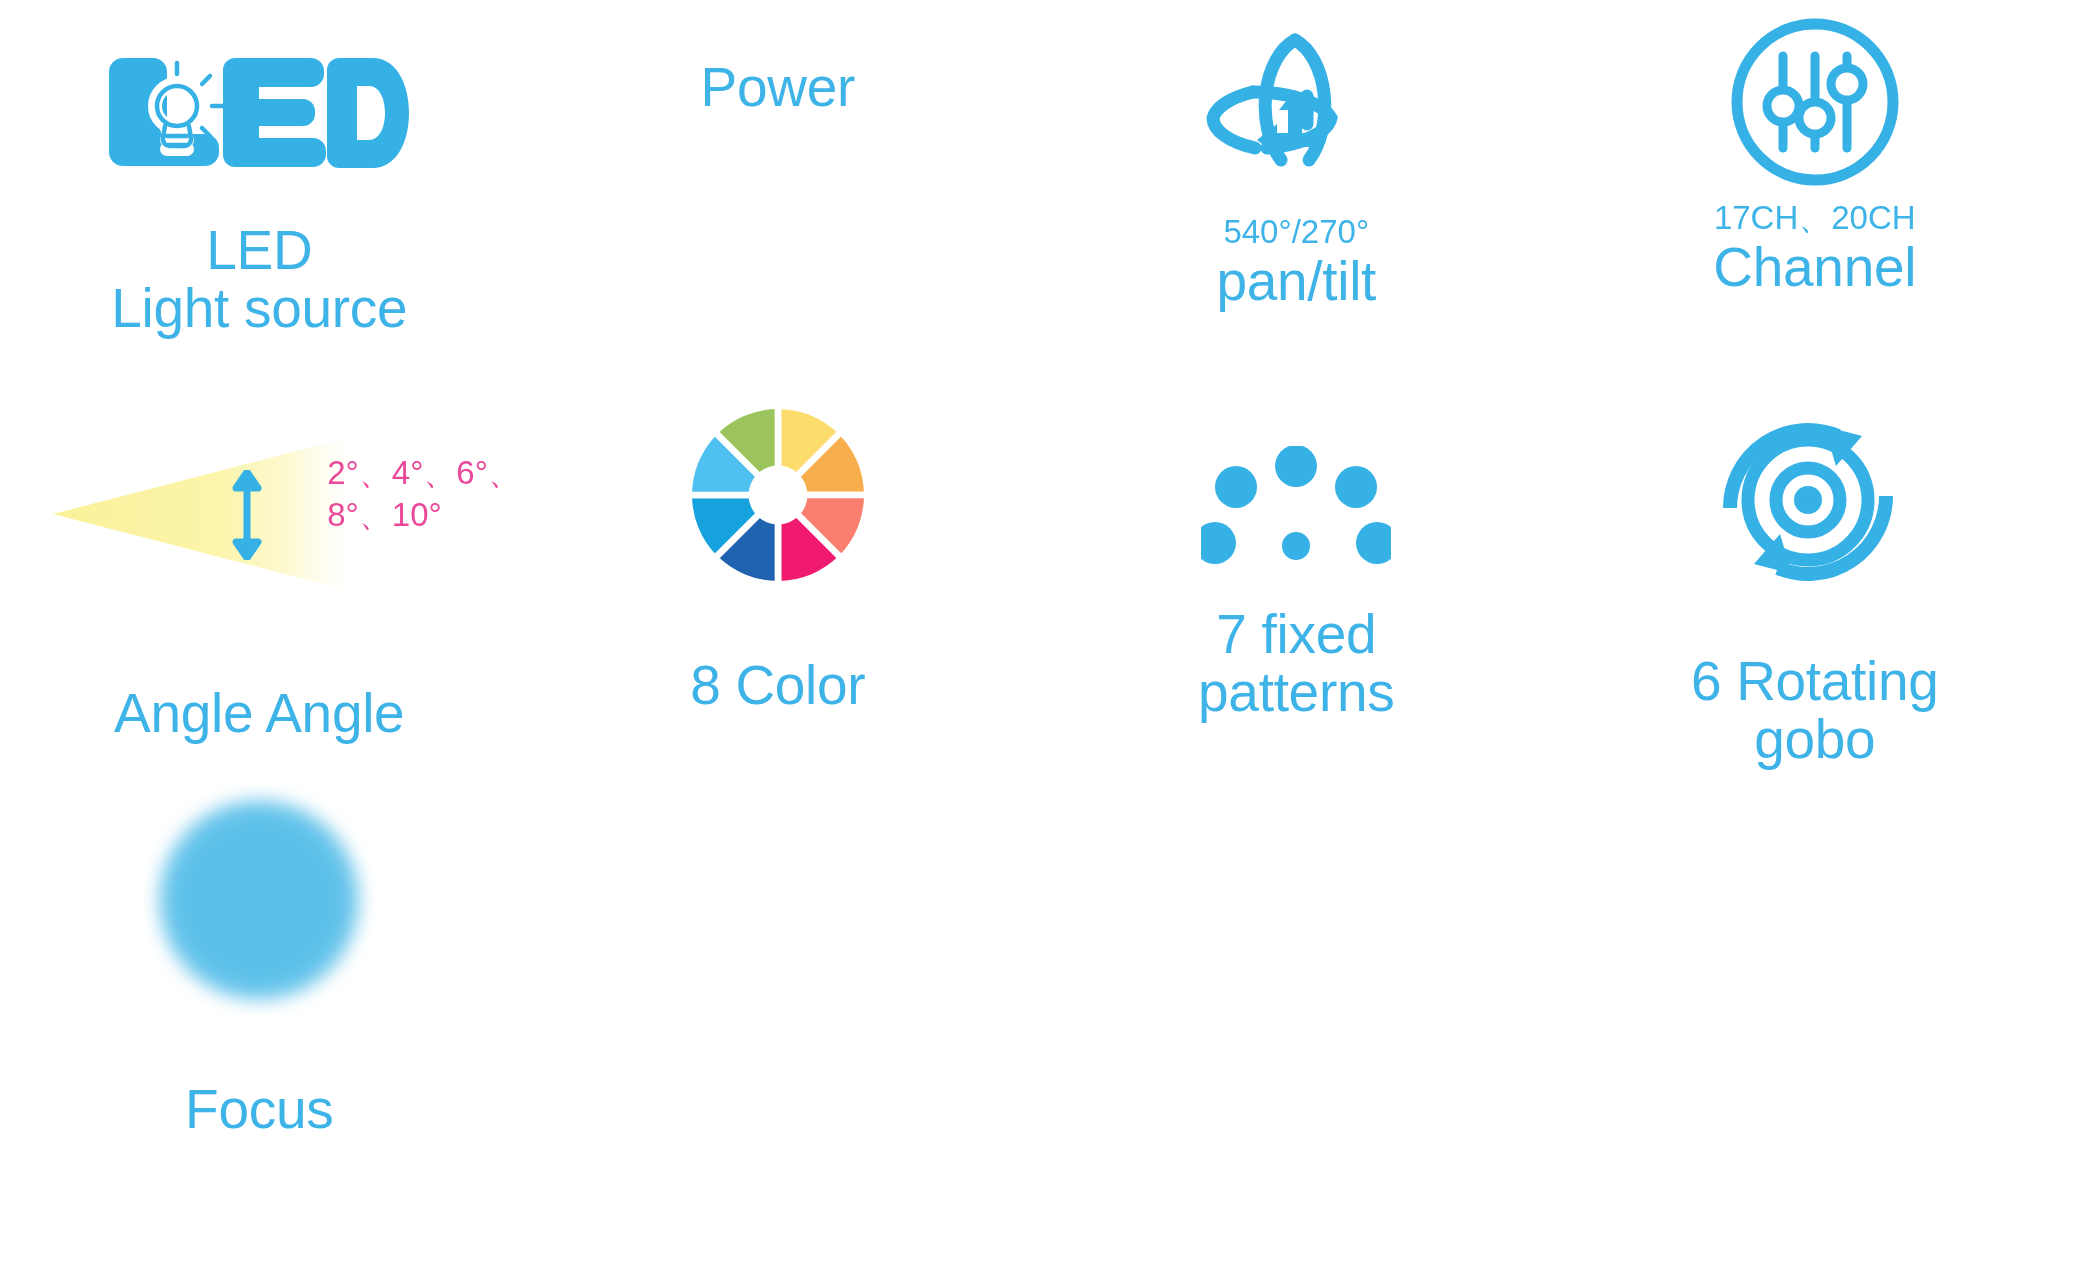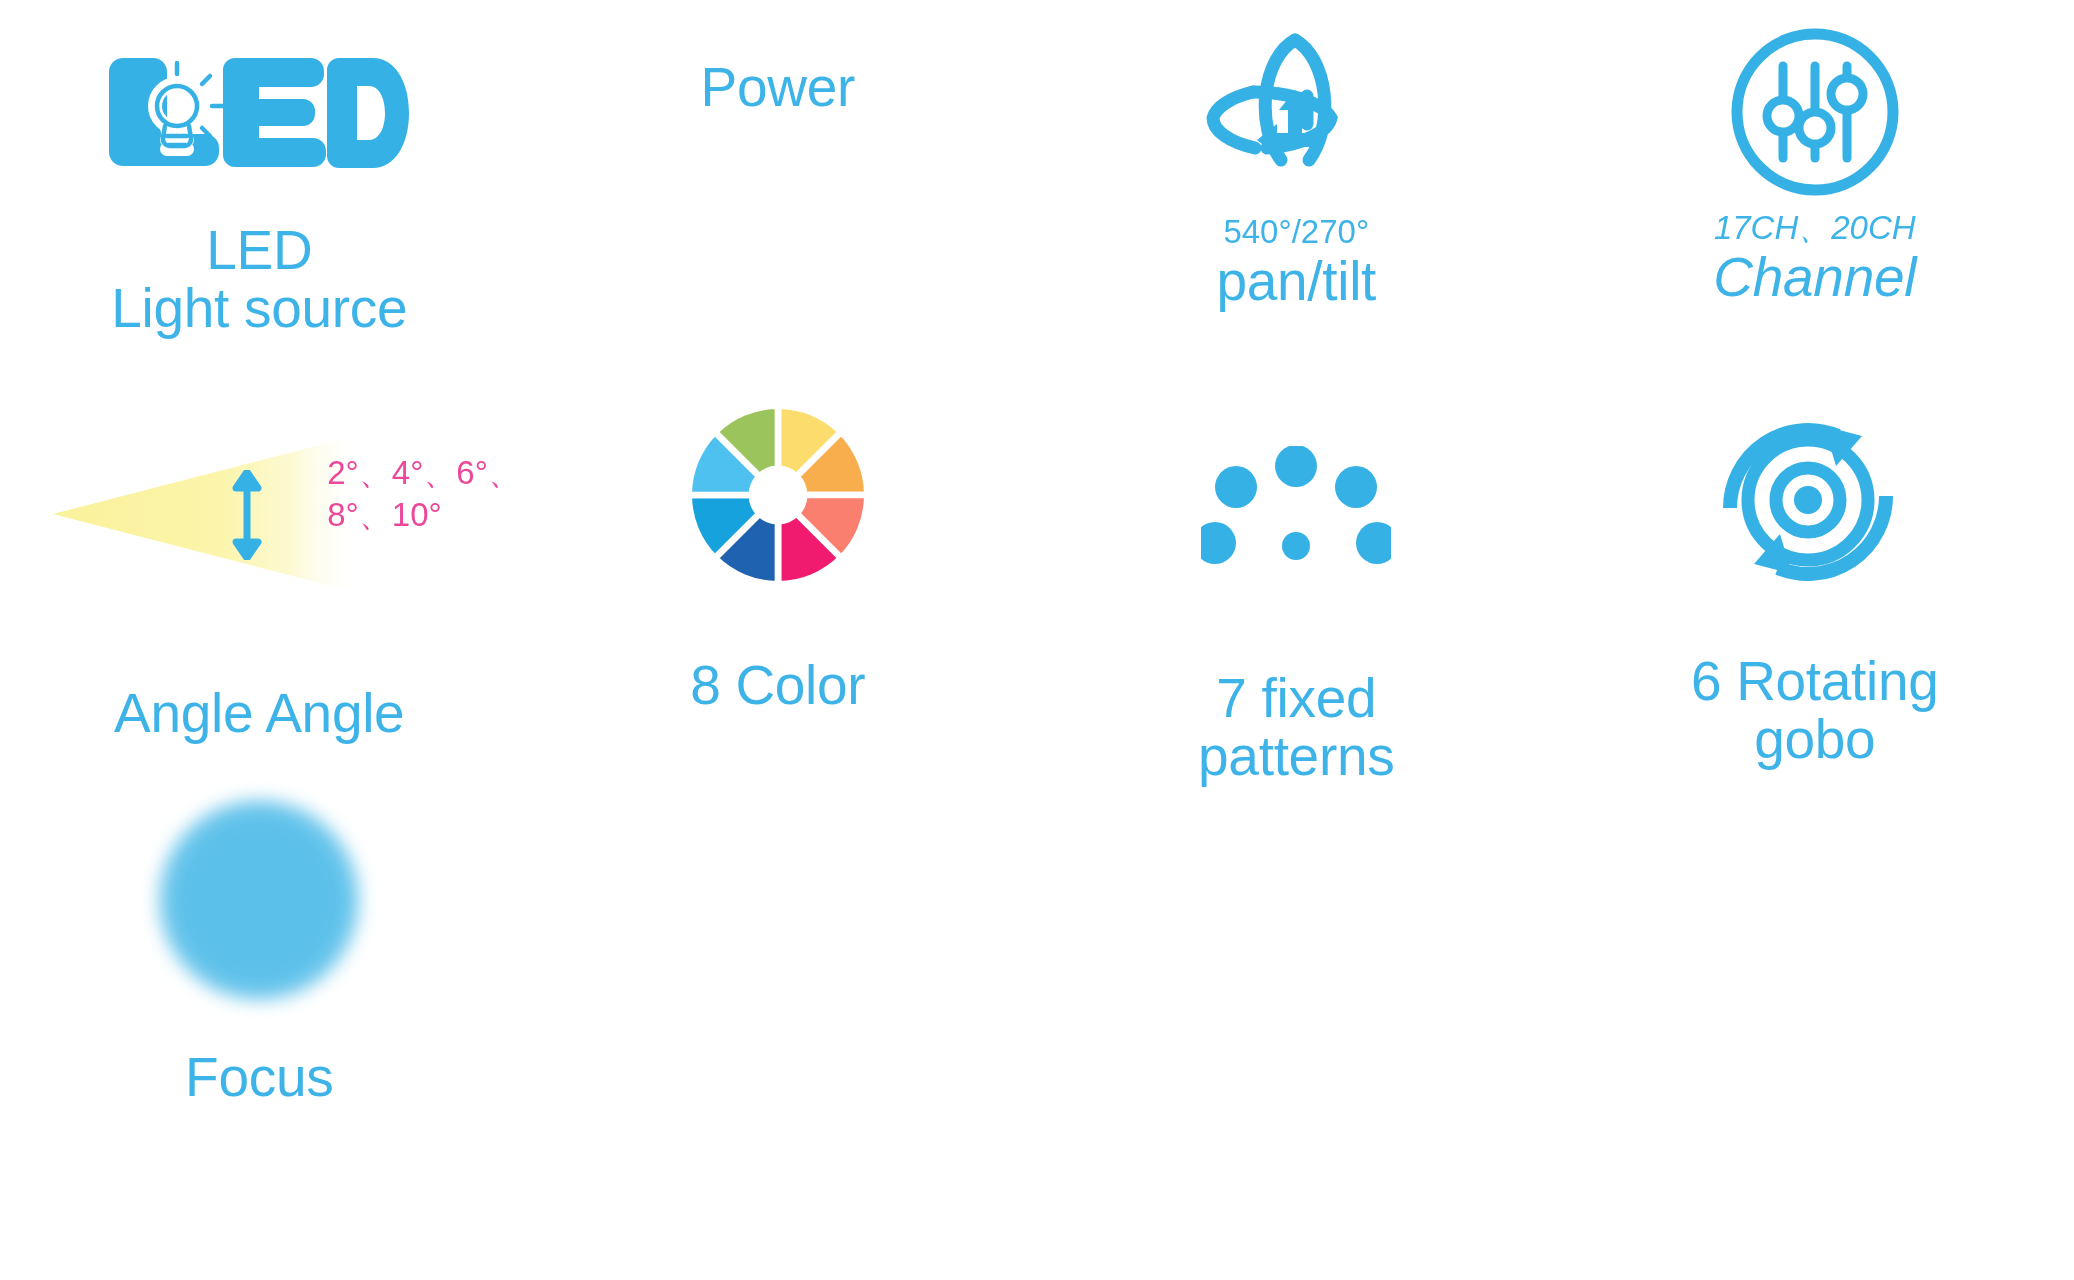--- a/index.html
+++ b/index.html
@@ -57,21 +57,21 @@
     color:#3DB3E8;font-size:40px;letter-spacing:-0.5px;
   }
   .c-power .label{margin-top:22px;}
 
   
   .c-pan{padding-top:18px;}
   .c-pan .sub{margin-top:6px;font-size:33px;text-align:right;}
   .c-pan .label{margin-top:2px;}
 
   
-  .c-ch{padding-top:22px;font-style:italic;}
+  .c-ch{padding-top:12px;}
   .c-ch .sub{margin-top:8px;font-size:33px;}
   .c-ch .label{margin-top:2px;}
 
   
   .c-beam{justify-content:flex-start;padding-top:18px;}
   .beam-wrap{position:relative;width:460px;height:210px;}
   .beam-cone{
     position:absolute;left:22px;top:22px;
     width:310px;height:168px;
   }
@@ -82,28 +82,28 @@
     white-space:nowrap;
   }
   .c-beam .label{margin-top:66px;}
 
   
   .c-color{padding-top:10px;}
   .c-color .label{margin-top:66px;}
 
   
   .c-pat{padding-top:56px;}
-  .c-pat .label{margin-top:103px;}
+  .c-pat .label{margin-top:39px;}
 
   
   .c-gobo{padding-top:22px;}
   .c-gobo .label{margin-top:60px;}
 
   
-  .c-focus{padding-top:30px;}
+  .c-focus{padding-top:30px;gap:32px;}
   .focus-blob{
     width:200px;height:200px;border-radius:50%;
     background:radial-gradient(circle at 50% 50%,
        #5BC0EA 0%, #5BC0EA 52%, #6CC6EC 66%,
        rgba(129,203,238,0.75) 80%,
        rgba(160,216,243,0.30) 92%,
        rgba(255,255,255,0) 100%);
     filter:blur(9px);
   }
   .c-focus .label{margin-top:48px;}

